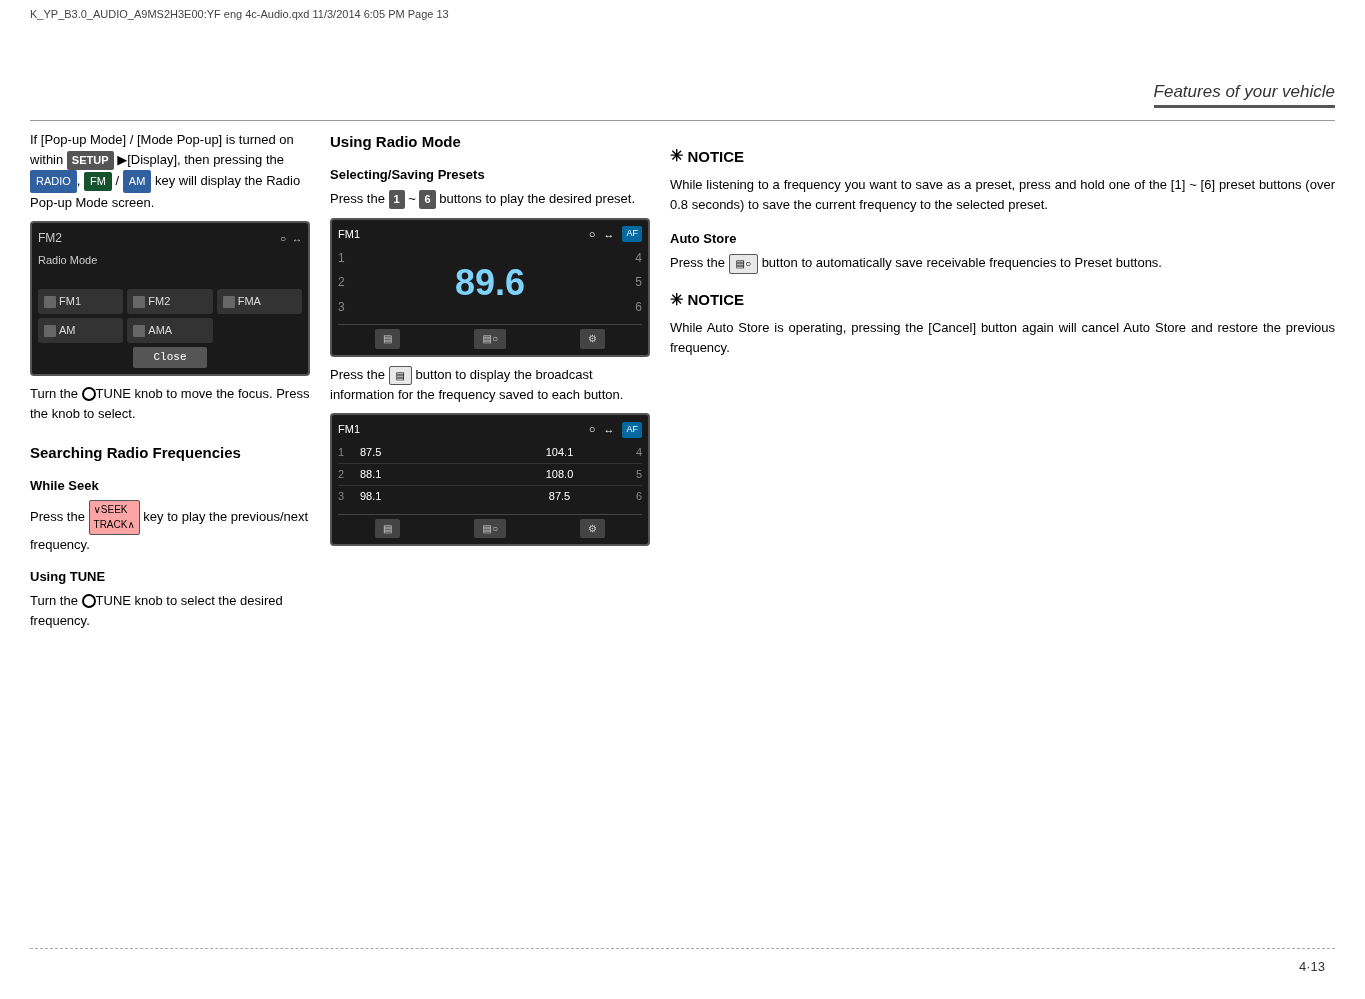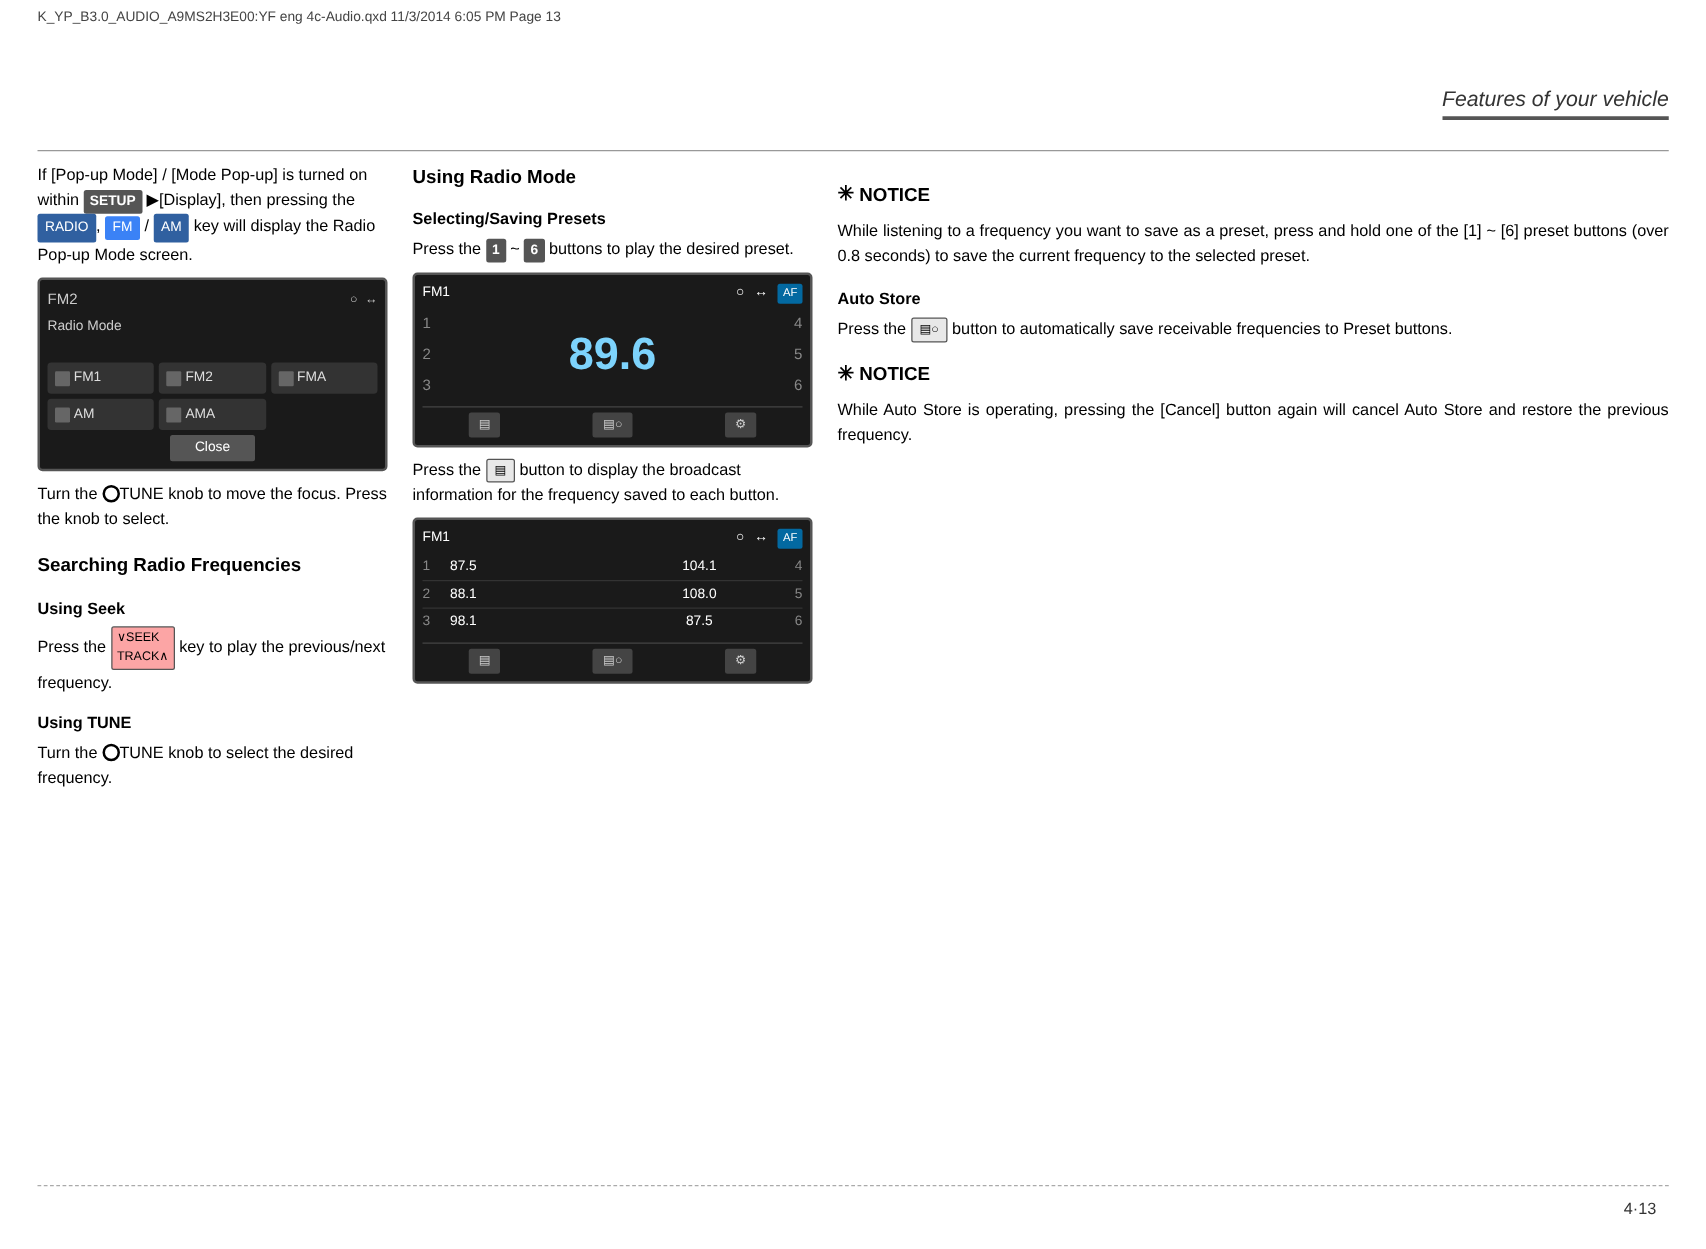--- a/index.html
+++ b/index.html
@@ -23,21 +23,21 @@
       font-size: 11px;
       color: #444;
       display: flex;
       align-items: center;
       gap: 4px;
     }
 
     
     .page-title-area {
       position: absolute;
-      top: 70px;
+      top: 82px;
       right: 30px;
       text-align: center;
     }
     .page-title-text {
       font-size: 17px;
       color: #333;
       font-style: italic;
     }
     .page-title-bar {
       height: 3px;
@@ -136,21 +136,21 @@
     .btn-badge-blue {
       display: inline-block;
       background: #3060a0;
       color: #fff;
       font-size: 11px;
       padding: 3px 6px;
       border-radius: 2px;
     }
     .btn-badge-red {
       display: inline-block;
-      background: #3b82f6;
+      background: #14532d;
       color: #fff;
       font-size: 11px;
       padding: 1px 6px;
       border-radius: 2px;
     }
     .btn-numbered {
       display: inline-block;
       background: #555;
       color: #fff;
       font-size: 11px;
@@ -241,20 +241,21 @@
       display: inline-block;
       width: 12px;
       height: 12px;
       background: #666;
       border-radius: 1px;
     }
     .mode-close-row {
       display: flex;
       justify-content: center;
       margin-top: 4px;
+      font-family: Liberation Mono, monospace;
     }
     .mode-close-btn {
       background: #555;
       color: #fff;
       padding: 2px 20px;
       border-radius: 2px;
       font-size: 11px;
     }
 
     
@@ -410,21 +411,21 @@
         <div class="mode-close-btn">Close</div>
       </div>
     </div>
 
     <p>
       Turn the <span class="tune-icon"></span>TUNE knob to move the focus. Press the knob to select.
     </p>
 
     <div class="section-heading">Searching Radio Frequencies</div>
 
-    <div class="sub-heading">Using Seek</div>
+    <div class="sub-heading">While Seek</div>
     <p>
       Press the
       <span class="seek-btn">∨SEEK<br>TRACK∧</span>
       key to play the previous/next frequency.
     </p>
 
     <div class="sub-heading">Using TUNE</div>
     <p>
       Turn the <span class="tune-icon"></span>TUNE knob to select the desired frequency.
     </p>

